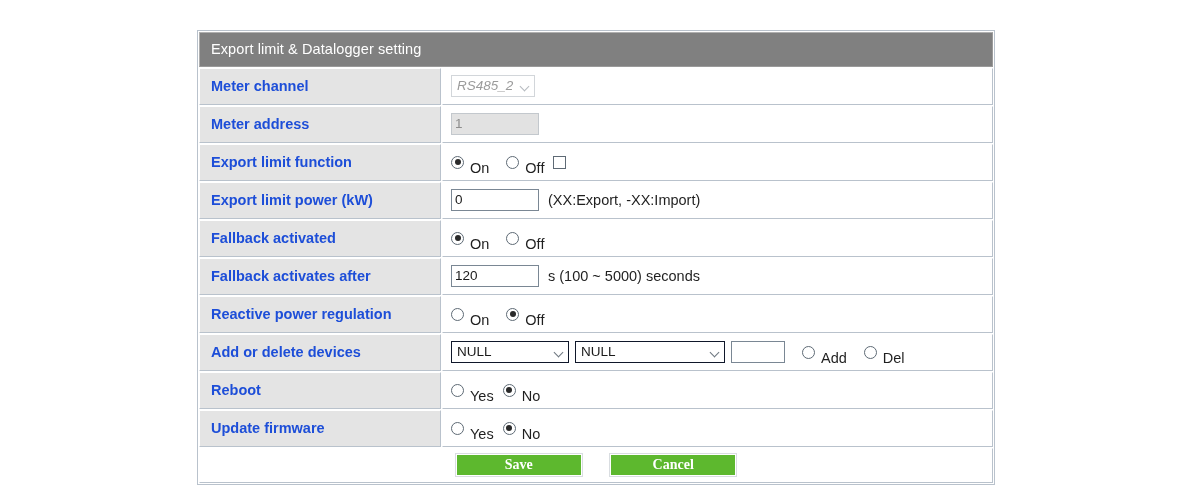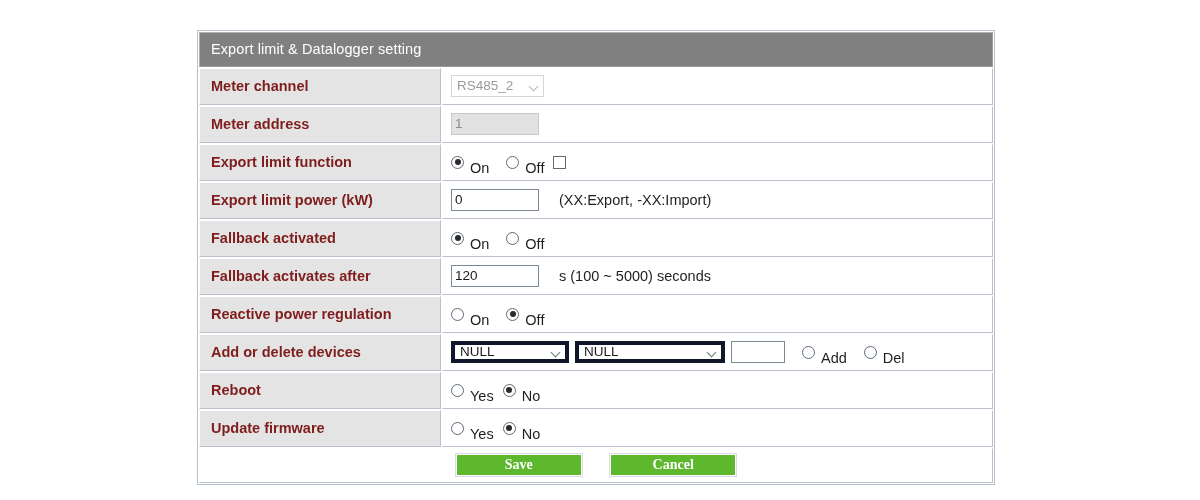--- a/index.html
+++ b/index.html
@@ -43,21 +43,21 @@
     padding: 8px 11px 9px 11px;
     border: 1px solid #9a9a9a;
     border-top-color: #b0b0b0;
     border-left-color: #b0b0b0;
   }
 
   
   td.label {
     width: 242px;
     background: #e4e4e4;
-    color: #7f1d1d;
+    color: #1d4ed8;
     font-weight: bold;
     font-size: 14.5px;
     padding: 7px 0 8px 11px;
     border-top: 1px solid #ffffff;
     border-left: 1px solid #ffffff;
     border-right: 1px solid #b9c2cc;
     border-bottom: 1px solid #b9c2cc;
     white-space: nowrap;
     vertical-align: middle;
   }
@@ -111,38 +111,38 @@
   .txtbox.small { width: 54px; }
   .txtbox.disabled {
     background: #e2e2e2;
     border: 1px solid #c3c8cd;
     color: #8d8d8d;
   }
 
   .selbox {
     box-sizing: border-box;
     height: 22px;
-    border: 4px solid #0f172a;
+    border: 1px solid #0f172a;
     background: #ffffff;
     color: #1a1a1a;
     font-size: 13.5px;
     font-family: "Liberation Sans", sans-serif;
     display: inline-flex;
     align-items: center;
     justify-content: space-between;
     padding: 0 4px 0 5px;
     vertical-align: middle;
     line-height: 20px;
   }
   .selbox.disabled {
     border: 1px solid #d2d6da;
     color: #9b9b9b;
     background: #ffffff;
   }
-  .selbox.w1 { width: 93px; }
+  .selbox.w1 { width: 84px; font-style: italic; }
   .selbox.w2 { width: 118px; }
   .selbox.w3 { width: 150px; }
   .caret {
     width: 9px;
     height: 9px;
     position: relative;
     margin-left: 6px;
     flex: 0 0 auto;
   }
   .caret::before {
@@ -192,21 +192,21 @@
   .ctl-label {
     margin: 12px 0 0 6px;
     font-size: 14.5px;
     color: #1f1f1f;
     white-space: nowrap;
   }
   .gap { width: 17px; flex: 0 0 auto; }
   .gap-sm { width: 9px; flex: 0 0 auto; }
   .gap-xs { width: 6px; flex: 0 0 auto; }
   .hint {
-    margin-left: 20px;
+    margin-left: 9px;
     font-size: 14.5px;
     color: #1f1f1f;
     white-space: nowrap;
   }
 
   .btn {
     display: inline-block;
     width: 124px;
     height: 20px;
     line-height: 20px;

